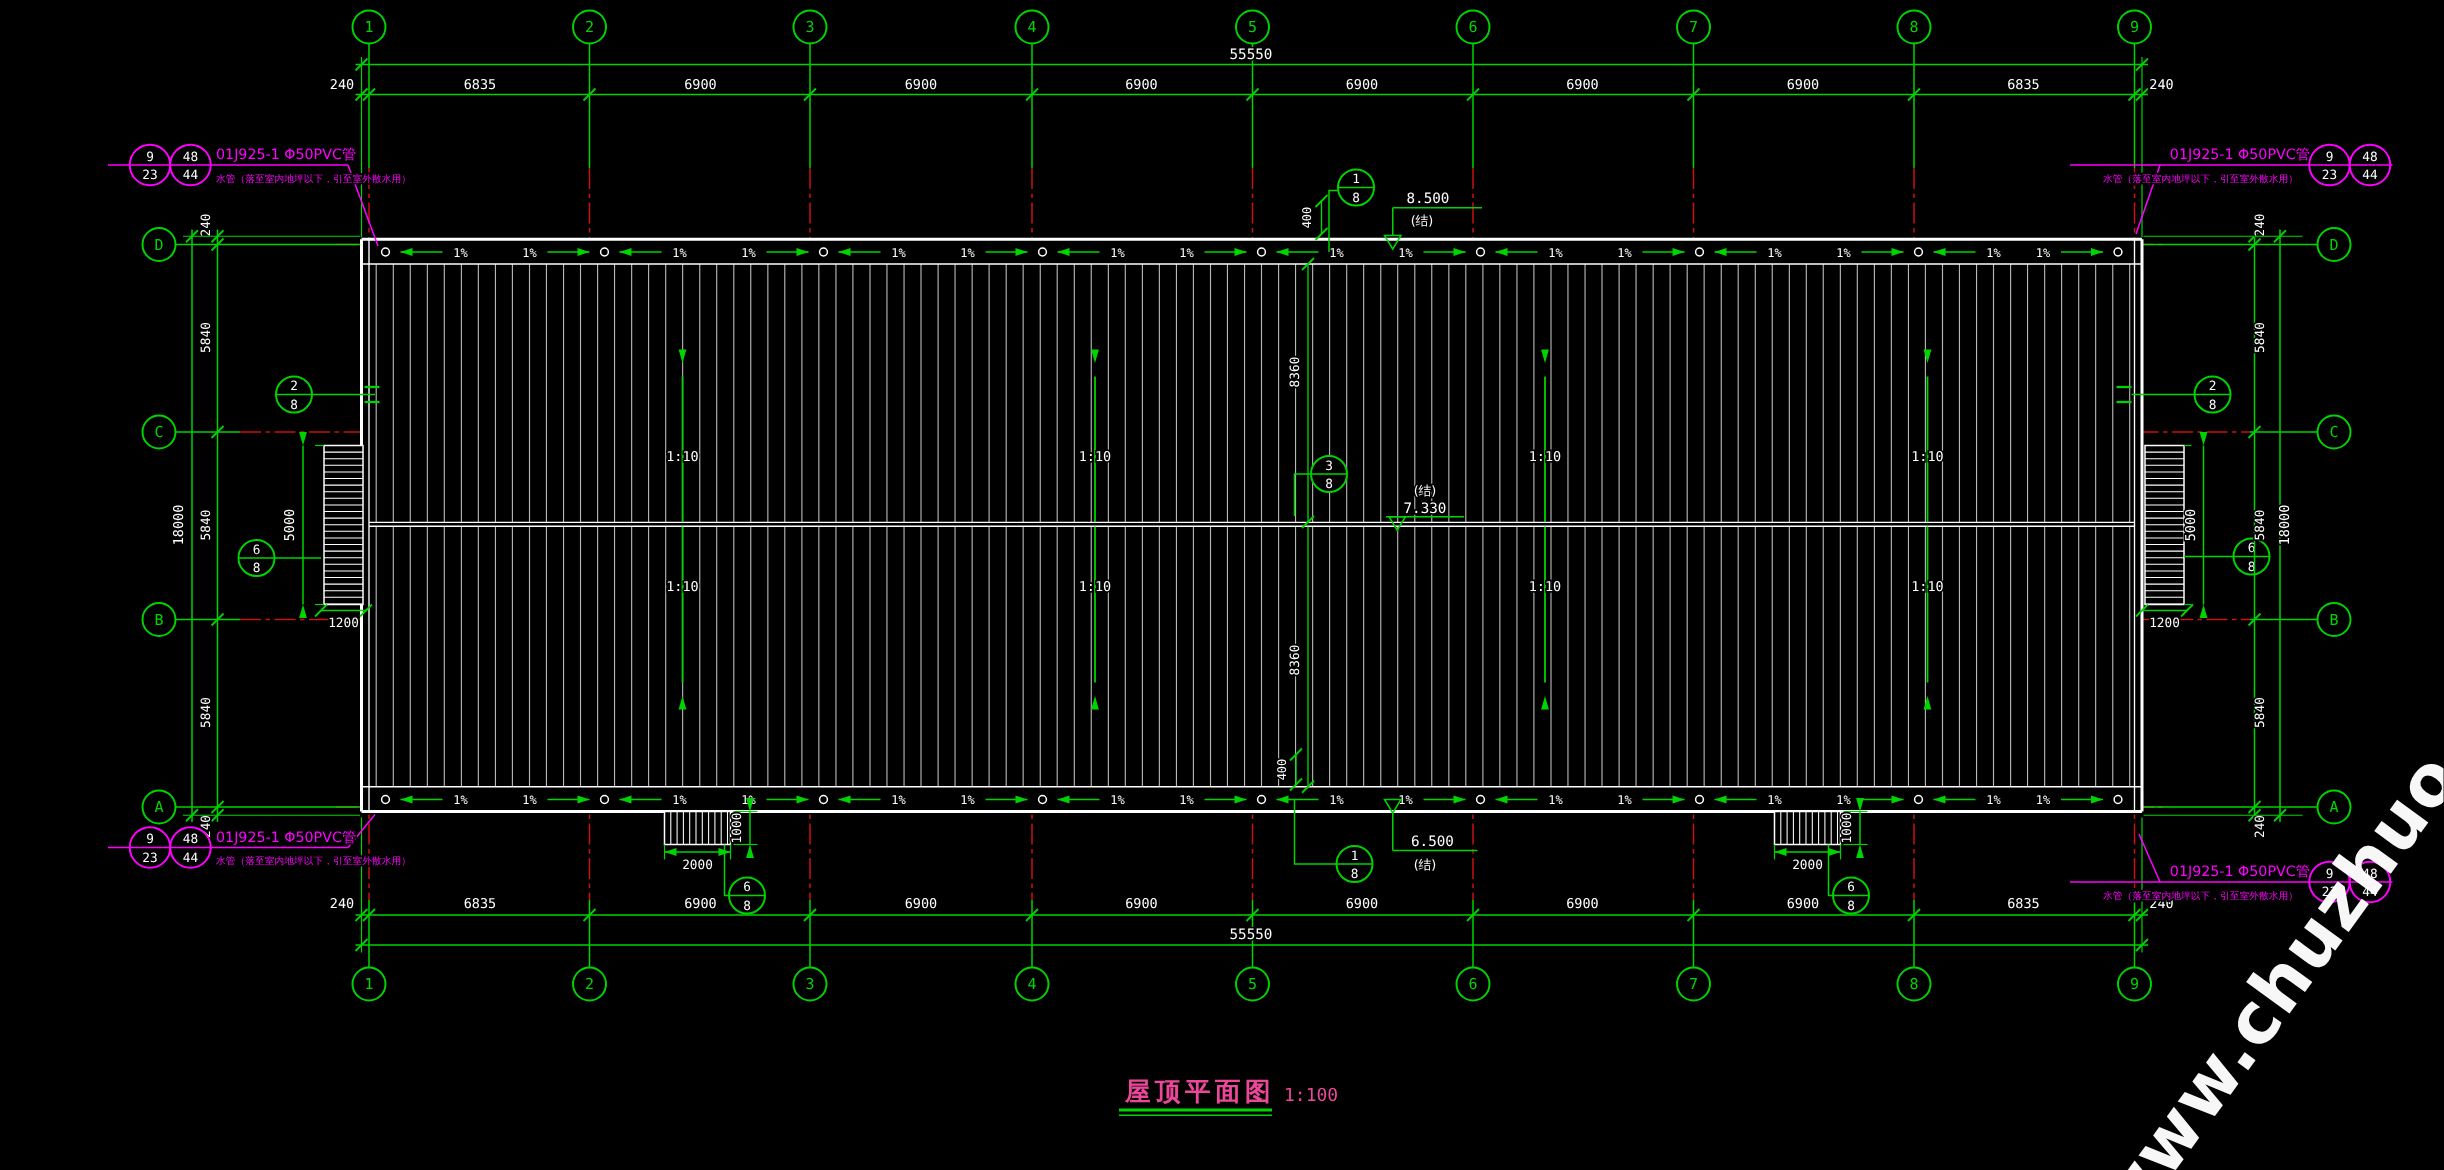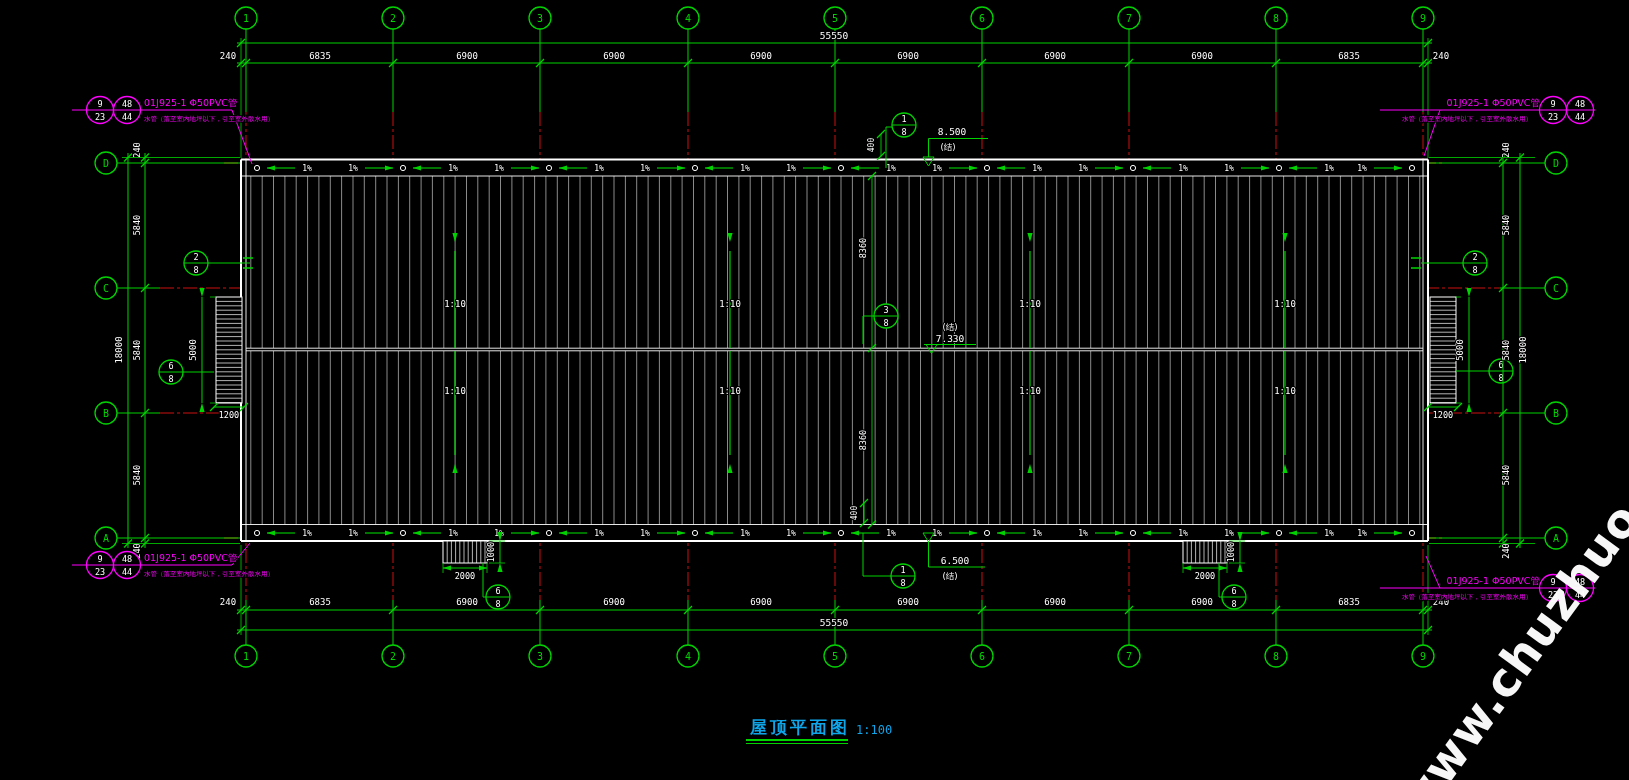--- a/index.html
+++ b/index.html
@@ -1,20 +1,20 @@
 <!DOCTYPE html>
 <html><head>
 <meta charset="utf-8">
 <style>
   html,body{margin:0;padding:0;background:#000;}
   body{width:1629px;height:780px;position:relative;overflow:hidden;
        font-family:"DejaVu Sans Mono","Liberation Mono",monospace;}
   svg{position:absolute;left:0;top:0;}
   svg text{paint-order:stroke;stroke:#000;stroke-width:2.2px;}
-  .overlay{position:absolute;color:#0ea5e9;}
+  .overlay{position:absolute;color:#ec4899;}
   #title{left:750px;top:716px;font-size:17px;letter-spacing:3px;
          font-family:"DejaVu Sans","Liberation Sans",sans-serif;font-weight:bold;}
   #title-u1{position:absolute;left:746px;top:739px;width:102px;height:2px;background:#00d400;}
   #title-u2{position:absolute;left:746px;top:743px;width:102px;height:1px;background:#00d400;}
   #scale{left:856px;top:723px;font-size:12px;}
   #watermark{left:1310px;top:596px;width:470px;text-align:center;
              transform:rotate(-54deg);font-size:47px;font-weight:bold;
              letter-spacing:1px;color:#fff;opacity:.97;
              font-family:"DejaVu Sans","Liberation Sans",sans-serif;}
 </style>

